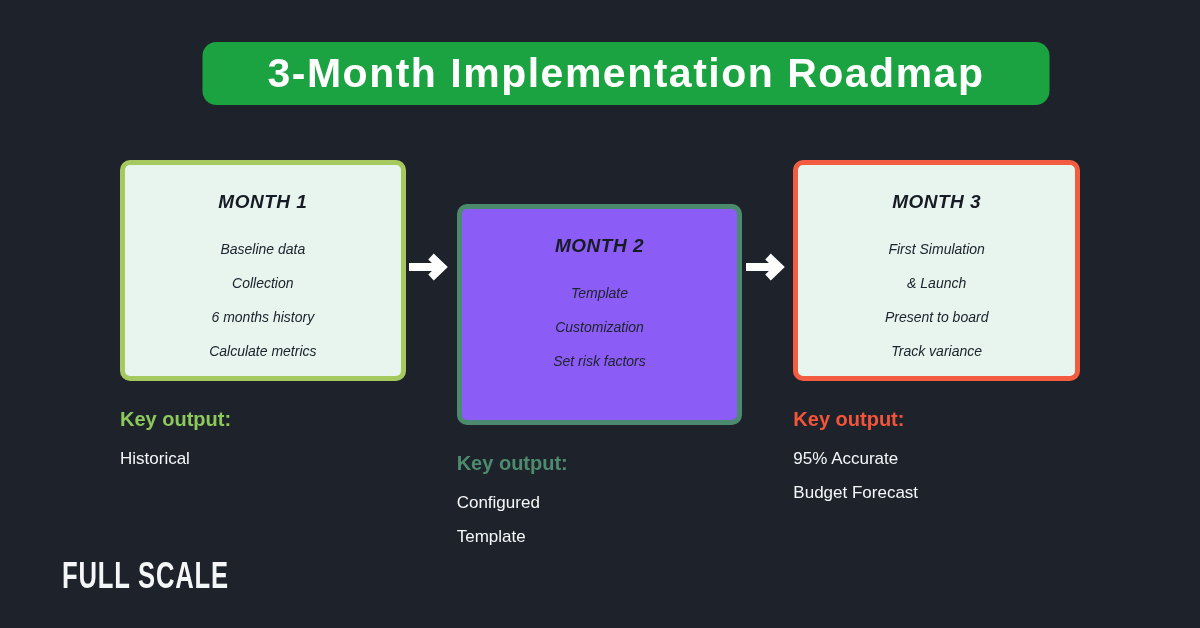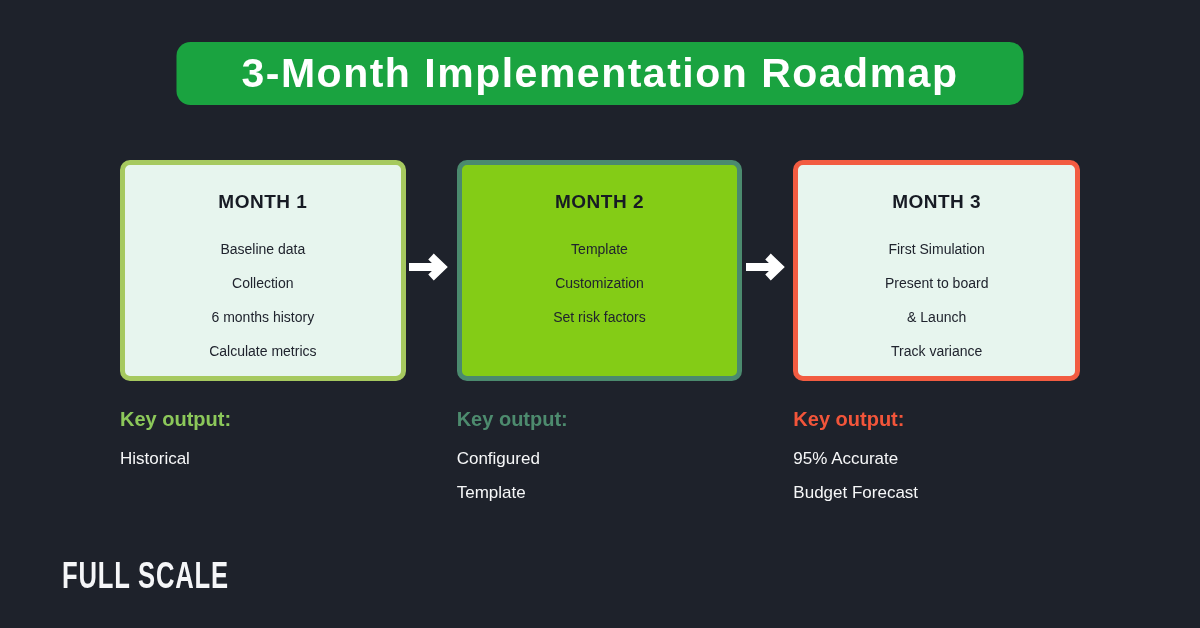--- a/index.html
+++ b/index.html
@@ -36,20 +36,21 @@
   .col-1, .col-2 { width:287px; }
   .col-3 { width:288px; }
   .card {
     height:221px;
     width:100%;
     background:#e7f5ee;
     border:5px solid #888;
     border-radius:10px;
     display:flex; flex-direction:column; align-items:center;
     text-align:center;
+    font-style:italic;
   }
   .card-title {
     margin-top:26px;
     font-size:19px;
     font-weight:bold;
     letter-spacing:0.5px;
     color:#171b24;
   }
   .card-items { margin-top:19px; }
   .card-item {
@@ -89,21 +90,21 @@
     letter-spacing:1px;
     color:#f5f6f8;
     transform:scale(0.8,1.15);
     transform-origin:left top;
     white-space:nowrap;
   }
 </style>
 </head>
 <body style="background-color: rgb(30, 34, 43);">
 
-<div class="banner" style="background-color: rgb(26, 163, 64);">
+<div class="banner" style="background-color: rgb(26, 163, 64); margin-left: 26px;">
   <span class="banner-text" style="color: rgb(255, 255, 255);">3-Month Implementation Roadmap</span>
 </div>
 
 <div class="row">
 
   <div class="col col-1">
     <div class="card" style="border-color: rgb(166, 201, 95); background-color: rgb(231, 245, 238);">
       <div class="card-title">MONTH 1</div>
       <div class="card-items">
         <div class="card-item">Baseline data</div>
@@ -121,21 +122,21 @@
   </div>
 
   <div class="arrow" style="color: rgb(255, 255, 255);">
     <svg width="46" height="30" viewBox="0 0 46 30" aria-hidden="true">
       <path d="M1 15 H31" stroke="currentColor" stroke-width="8" fill="none"></path>
       <path d="M23 4.5 L34 15 L23 25.5" stroke="currentColor" stroke-width="8" fill="none" stroke-linejoin="miter"></path>
     </svg>
   </div>
 
   <div class="col col-2">
-    <div class="card" style="border-color: rgb(75, 138, 110); background-color: #84cc16;">
+    <div class="card" style="border-color: rgb(75, 138, 110); background-color: #8b5cf6; margin-top: 44px;">
       <div class="card-title">MONTH 2</div>
       <div class="card-items">
         <div class="card-item">Template</div>
         <div class="card-item">Customization</div>
         <div class="card-item">Set risk factors</div>
       </div>
     </div>
     <div class="key-output">
       <div class="ko-label" style="color: rgb(77, 139, 110);">Key output:</div>
       <div class="ko-lines">
@@ -150,22 +151,22 @@
       <path d="M1 15 H31" stroke="currentColor" stroke-width="8" fill="none"></path>
       <path d="M23 4.5 L34 15 L23 25.5" stroke="currentColor" stroke-width="8" fill="none" stroke-linejoin="miter"></path>
     </svg>
   </div>
 
   <div class="col col-3">
     <div class="card" style="border-color: rgb(242, 92, 65); background-color: rgb(231, 245, 238);">
       <div class="card-title">MONTH 3</div>
       <div class="card-items">
         <div class="card-item">First Simulation</div>
+        <div class="card-item">&amp; Launch</div>
         <div class="card-item">Present to board</div>
-        <div class="card-item">&amp; Launch</div>
         <div class="card-item">Track variance</div>
       </div>
     </div>
     <div class="key-output">
       <div class="ko-label" style="color: rgb(242, 85, 58);">Key output:</div>
       <div class="ko-lines">
         <div class="ko-line">95% Accurate</div>
         <div class="ko-line">Budget Forecast</div>
       </div>
     </div>

